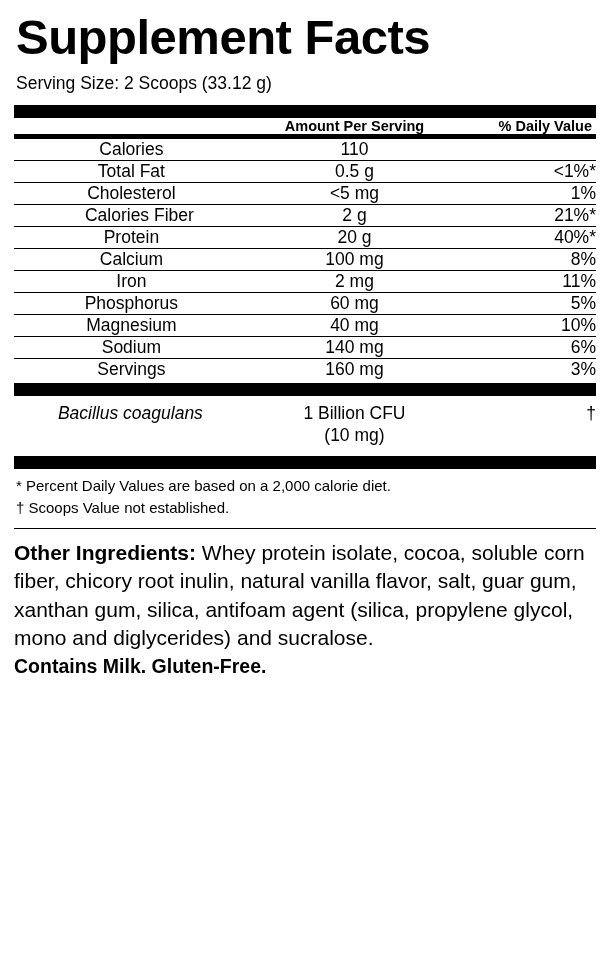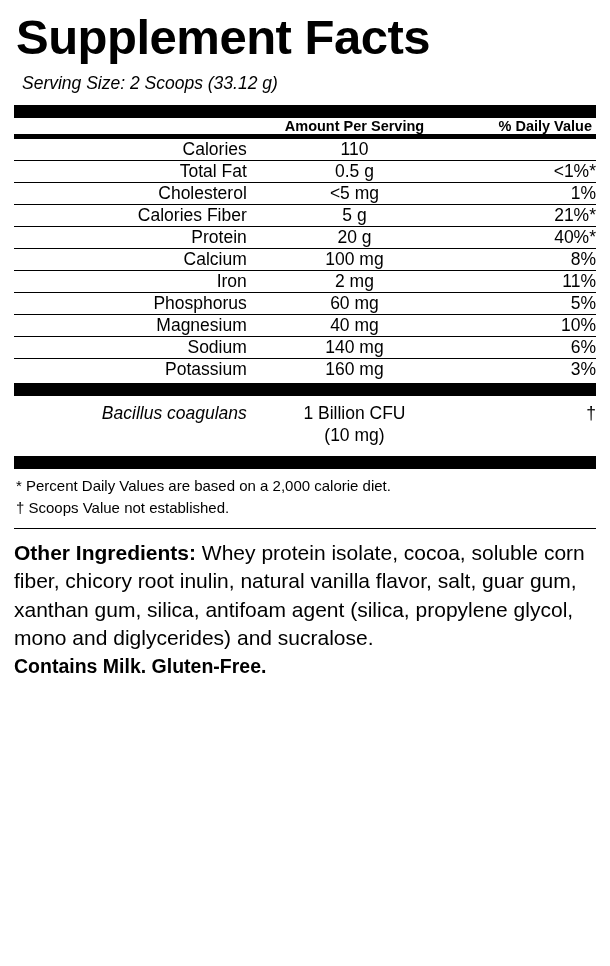--- a/index.html
+++ b/index.html
@@ -28,22 +28,21 @@
     font-size: 49px;
     font-weight: bold;
     letter-spacing: -0.5px;
     line-height: 1.04;
     margin: 2px 0 8px 2px;
     white-space: nowrap;
   }
 
   
   .serving-block {
-    margin: 0 0 6px 8px;
-    font-style: italic;
+    margin: 0 0 6px 2px;
   }
   .serving-line {
     font-size: 17.5px;
     line-height: 1.42;
   }
 
   
   .rule-thick {
     height: 13px;
     background: #000;
@@ -58,21 +57,21 @@
   
   table.facts {
     width: 100%;
     border-collapse: collapse;
     font-size: 17.5px;
   }
   table.facts td, table.facts th {
     padding: 0;
     vertical-align: baseline;
   }
-  .col-name   { width: 40%; text-align: right; }
+  .col-name   { width: 40%; text-align: center; }
   .col-amount { width: 37%; text-align: center; }
   .col-dv     { width: 23%; text-align: right; padding-right: 4px; }
 
   .hdr-row td {
     font-size: 14.5px;
     font-weight: bold;
     padding: 4px 0 5px 0;
   }
   .hdr-row .col-amount { text-align: center; }
   .hdr-row .col-dv { text-align: right; padding-right: 4px; }
@@ -163,21 +162,21 @@
       <td class="col-amount">0.5 g</td>
       <td class="col-dv">&lt;1%*</td>
     </tr>
     <tr class="row">
       <td class="col-name">Cholesterol</td>
       <td class="col-amount">&lt;5 mg</td>
       <td class="col-dv">1%</td>
     </tr>
     <tr class="row indent">
       <td class="col-name">Calories Fiber</td>
-      <td class="col-amount">5 g</td>
+      <td class="col-amount">2 g</td>
       <td class="col-dv">21%*</td>
     </tr>
     <tr class="row">
       <td class="col-name">Protein</td>
       <td class="col-amount">20 g</td>
       <td class="col-dv">40%*</td>
     </tr>
     <tr class="row">
       <td class="col-name">Calcium</td>
       <td class="col-amount">100 mg</td>
@@ -197,21 +196,21 @@
       <td class="col-name">Magnesium</td>
       <td class="col-amount">40 mg</td>
       <td class="col-dv">10%</td>
     </tr>
     <tr class="row">
       <td class="col-name">Sodium</td>
       <td class="col-amount">140 mg</td>
       <td class="col-dv">6%</td>
     </tr>
     <tr class="row">
-      <td class="col-name">Potassium</td>
+      <td class="col-name">Servings</td>
       <td class="col-amount">160 mg</td>
       <td class="col-dv">3%</td>
     </tr>
   </tbody>
     </table>
 
   <div class="rule-thick"></div>
 
   <table class="facts">
     <tbody>

